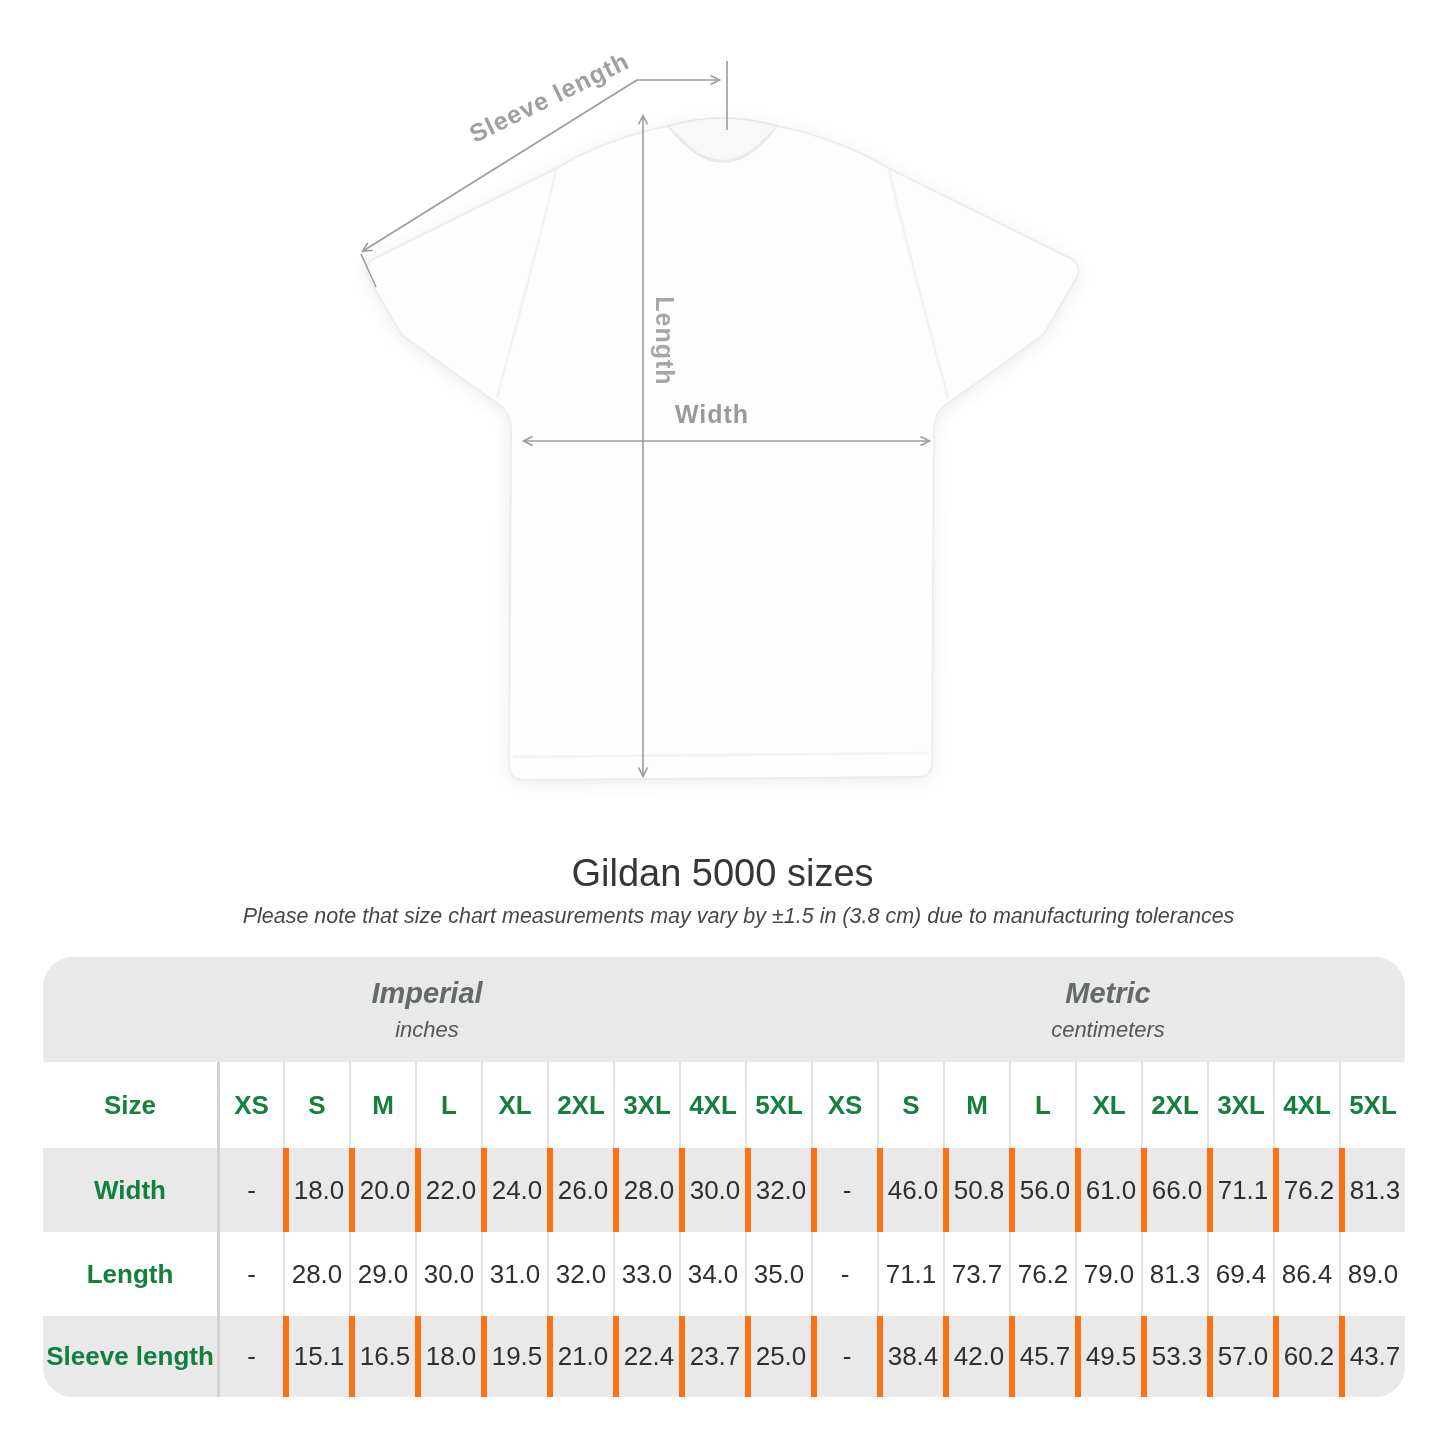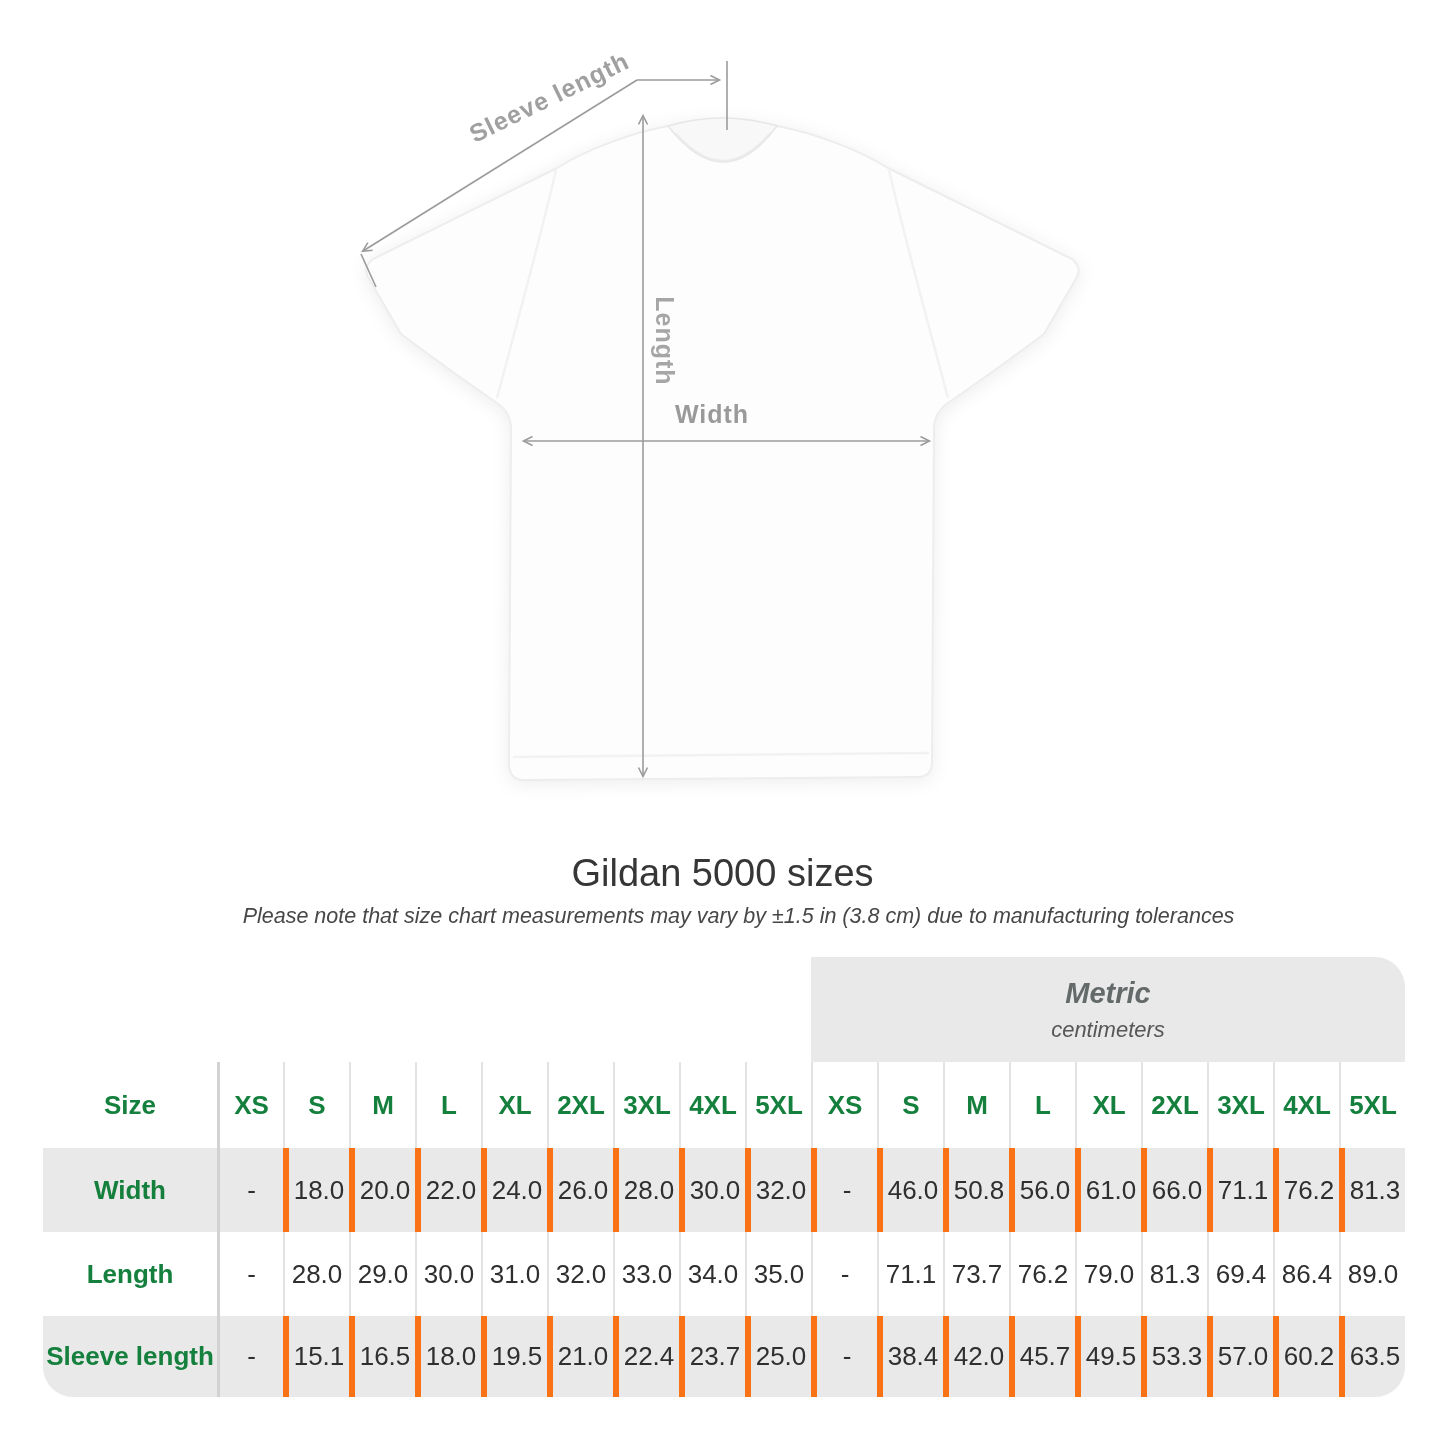--- a/index.html
+++ b/index.html
@@ -71,20 +71,24 @@
     <text x="549" y="97" transform="rotate(-26 549 97)" text-anchor="middle" dominant-baseline="central" font-size="25" font-weight="bold" letter-spacing="1" fill="#a0a0a0">Sleeve length</text>
     <text x="665" y="341" transform="rotate(90 665 341)" text-anchor="middle" dominant-baseline="central" font-size="25" font-weight="bold" letter-spacing="1" fill="#a6a6a6">Length</text>
     <text x="712" y="423" text-anchor="middle" font-size="25" font-weight="bold" letter-spacing="1" fill="#9a9a9a">Width</text>
   </svg>
 
   <div class="title">Gildan 5000 sizes</div>
   <div class="subtitle">Please note that size chart measurements may vary by ±1.5 in (3.8 cm) due to manufacturing tolerances</div>
 
   <div class="tbl">
 
+    <div class="gcell gc1">
+      <div class="glabel">Imperial</div>
+      <div class="gunit">inches</div>
+    </div>
     <div class="gcell gc2">
       <div class="glabel">Metric</div>
       <div class="gunit">centimeters</div>
     </div>
 
     <div class="row hrow">
       <div class="c h">Size</div>
       <div class="c h md">XS</div>
       <div class="c h">S</div>
       <div class="c h">M</div>
@@ -161,17 +165,17 @@
       <div class="c">23.7</div>
       <div class="c">25.0</div>
       <div class="c">-</div>
       <div class="c">38.4</div>
       <div class="c">42.0</div>
       <div class="c">45.7</div>
       <div class="c">49.5</div>
       <div class="c">53.3</div>
       <div class="c">57.0</div>
       <div class="c">60.2</div>
-      <div class="c">63.5</div>
+      <div class="c">43.7</div>
     </div>
 
   </div>
 </div>
 
 </body></html>

